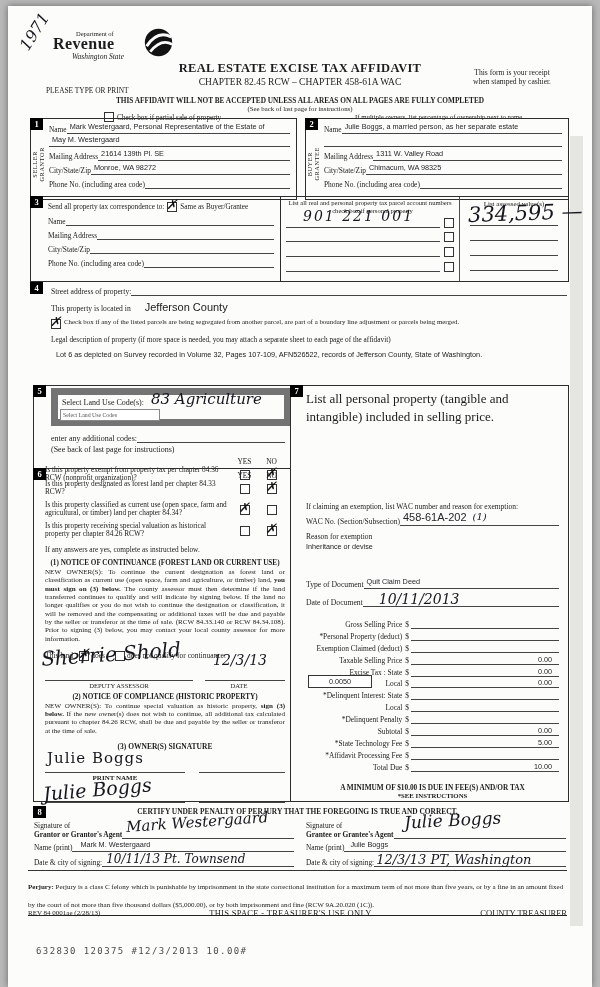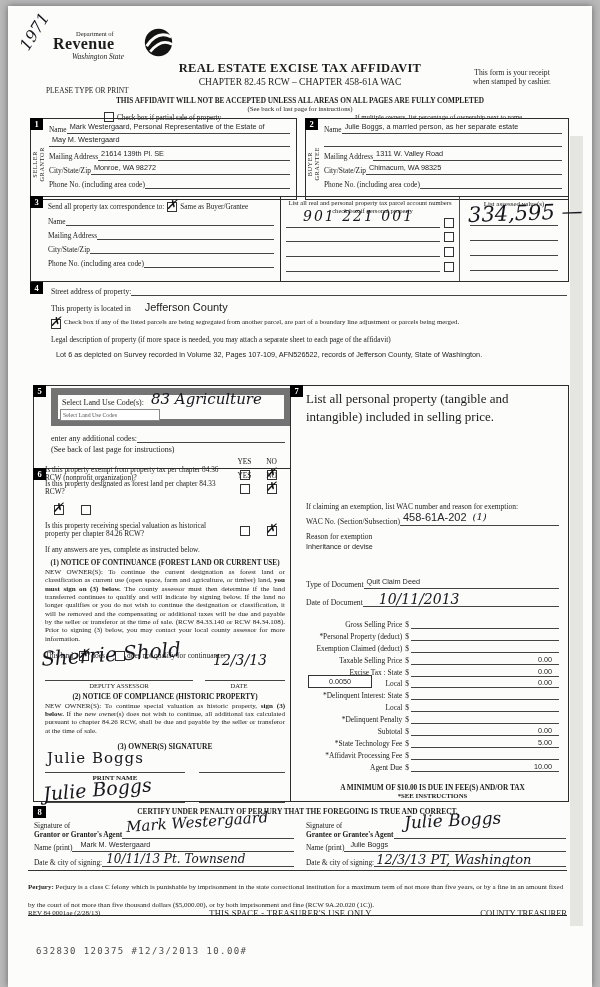--- a/index.html
+++ b/index.html
@@ -240,20 +240,21 @@
       <div style="display:flex;justify-content:flex-end;margin-top:1px">
         <span class="yn">YES</span>
         <span class="yn">NO</span>
       </div>
       <div class="qrow" style="margin-top:0">
         <span class="qtext">Is this property designated as forest land per chapter 84.33 RCW?</span>
         <span class="yncell"><span class="cb"></span></span>
         <span class="yncell"><span class="cb checked"></span></span>
       </div>
       <div class="qrow">
+        <span class="qtext">Is this property classified as current use (open space, farm and agricultural, or timber) land per chapter 84.34?</span>
         <span class="yncell"><span class="cb checked"></span></span>
         <span class="yncell"><span class="cb"></span></span>
       </div>
       <div class="qrow">
         <span class="qtext">Is this property receiving special valuation as historical property per chapter 84.26 RCW?</span>
         <span class="yncell"><span class="cb"></span></span>
         <span class="yncell"><span class="cb checked"></span></span>
       </div>
       <div style="font-size:7.3px;margin-top:5px">If any answers are yes, complete as instructed below.</div>
       <div class="ntitle" style="margin-top:5px">(1) NOTICE OF CONTINUANCE (FOREST LAND OR CURRENT USE)</div>
@@ -403,21 +404,21 @@
             </span>
           </div>
         <div class="mrow">
             <span class="mlab">*Affidavit Processing Fee</span>
             <span class="mdollar">$</span>
             <span class="mline">
               <span class="mval"></span>
             </span>
           </div>
         <div class="mrow">
-            <span class="mlab">Agent Due</span>
+            <span class="mlab">Total Due</span>
             <span class="mdollar">$</span>
             <span class="mline">
               <span class="mval">10.00</span>
             </span>
           </div>
       </div>
       <div class="ctr b" style="font-size:7.3px;margin-top:11px">A MINIMUM OF $10.00 IS DUE IN FEE(S) AND/OR TAX</div>
       <div class="ctr b" style="font-size:6.8px">*SEE INSTRUCTIONS</div>
     </div>
   </div>

